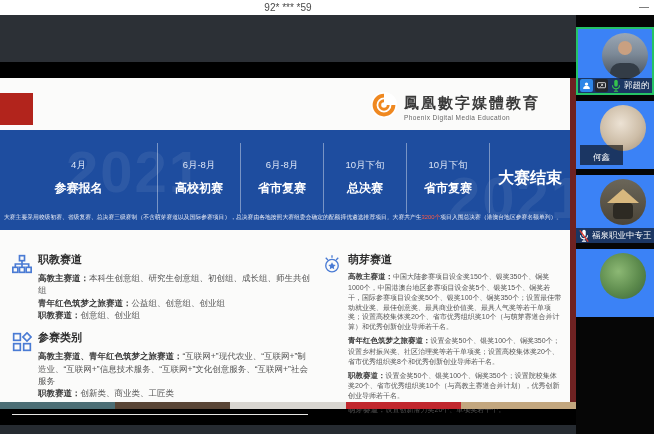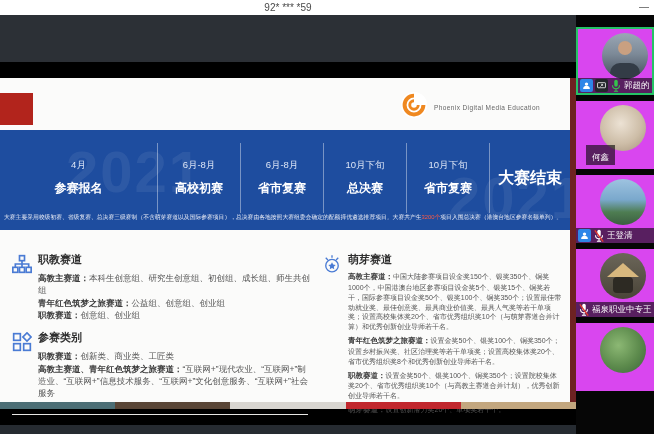--- a/index.html
+++ b/index.html
@@ -48,35 +48,35 @@
   .line { font-size:8.5px; color:#555; line-height:1.45; }
   .lead { font-weight:bold; color:#3c3c3c; }
   .left-divider { border-bottom:1px solid #e7e6e4; margin:14px 4px 0 0; }
   .para { font-size:7px; color:#555; line-height:1.42; margin-bottom:4px; }
   .para .lead { font-size:7.5px; }
 
   .stripes { position:absolute; bottom:0; left:0; width:100%; height:7px; display:flex; }
   .st1{flex:1;background:#4c6e75}.st2{flex:1;background:#5a4637}.st3{flex:1;background:#d9d6d1}.st4{flex:1;background:#c1272d}.st5{flex:1;background:#c3a77f}
 
   .sidebar { position:absolute; top:15px; left:576px; width:78px; height:419px; background:#060606; padding-top:12px; overflow:hidden; }
-  .tile { position:relative; width:78px; height:68px; margin-bottom:6px; background:#d946ef; overflow:hidden; }
+  .tile { position:relative; width:78px; height:68px; margin-bottom:6px; background:#3b82f6; overflow:hidden; }
   .tile.speaking { border:2px solid #25c366; }
   .avatar { position:absolute; top:4px; left:24px; width:46px; height:46px; border-radius:50%; overflow:hidden; }
   .av-portrait { background:linear-gradient(180deg,#9aa7b5 0%,#7d8a98 45%,#434e5a 100%); }
   .av-portrait::before { content:""; position:absolute; top:8px; left:16px; width:14px; height:14px; border-radius:50%; background:#c9a081; }
   .av-portrait::after { content:""; position:absolute; bottom:-4px; left:8px; width:30px; height:20px; border-radius:10px 10px 0 0; background:#333c46; }
   .av-cat { background:radial-gradient(circle at 45% 40%,#ece2d4 0%,#cdbda7 55%,#a3907a 100%); }
   .av-admin { background:#2f80e8; display:flex; align-items:center; justify-content:center; color:#fff; font-size:13px; }
   .av-landscape { background:linear-gradient(180deg,#9ec3e0 0%,#7aa8cc 45%,#4e7d52 72%,#3b5e40 100%); }
   .av-hat { background:linear-gradient(180deg,#6b6659 0%,#4a4438 100%); }
   .av-hat::before { content:""; position:absolute; top:10px; left:7px; width:0; height:0; border-left:16px solid transparent; border-right:16px solid transparent; border-bottom:14px solid #d8b87e; }
   .av-hat::after { content:""; position:absolute; top:24px; left:13px; width:20px; height:16px; background:#2d2a23; border-radius:4px; }
   .av-trees { background:radial-gradient(circle at 40% 40%,#8cb874 0%,#5c8a4c 55%,#39633a 100%); }
   .name-bar { position:absolute; bottom:0; left:0; right:0; height:15px; background:rgba(8,8,8,0.62); display:flex; align-items:center; gap:2px; padding:0 2px; }
-  .name-chip { position:absolute; bottom:4px; left:10px; background:rgba(8,8,8,0.62); padding:1px 6px; }
+  .name-chip { position:absolute; bottom:4px; left:4px; background:rgba(8,8,8,0.62); padding:1px 13px; }
   .p-name { font-size:8.5px; color:#fff; white-space:nowrap; overflow:hidden; }
   .badge { width:13px; height:13px; border-radius:2px; flex:none; display:flex; align-items:center; justify-content:center; }
   .badge-blue { background:#2e86e8; } .badge-orange { background:#e87a1e; } .badge-dark { background:#23262b; }
   .micbox { width:12px; height:14px; flex:none; position:relative; }
 </style>
 </head>
 <body>
 
 <div class="titlebar">
   <div class="meeting-id">92* *** *59</div>
@@ -92,20 +92,21 @@
 
     <div class="logo">
       <span>
         <svg width="28" height="28" viewBox="0 0 32 32">
           <circle cx="16" cy="16" r="15" fill="#fff"></circle>
           <path d="M16 3a13 13 0 1 0 13 13h-4.5a8.5 8.5 0 1 1-8.5-8.5z" fill="#ef8820"></path>
           <path d="M16 9.5a6.5 6.5 0 1 0 6.5 6.5h-3.3A3.2 3.2 0 1 1 16 12.8z" fill="#ef8820"></path>
         </svg>
       </span>
       <div class="logo-txt">
+        <div class="logo-cn">鳳凰數字媒體教育</div>
         <div class="logo-en">Phoenix Digital Media Education</div>
       </div>
     </div>
 
     <div class="blue-band">
       <div class="wm wm1">2021</div>
       <div class="wm wm2">2021</div>
       <div class="timeline">
         <div class="tl-first">
           <div class="tl-stage">
@@ -161,22 +162,22 @@
           <div class="sec-icon">
             <svg width="20" height="20" viewBox="0 0 24 24" fill="none" stroke="#4a7bd4" stroke-width="2">
               <rect x="2" y="2" width="8" height="8"></rect>
                 <rect x="2" y="14" width="8" height="8"></rect>
               <rect x="14" y="14" width="8" height="8"></rect>
               <rect x="14.5" y="2.5" width="7" height="7" transform="rotate(45 18 6)"></rect>
             </svg>
           </div>
           <div class="sec-body">
             <div class="sec-title">参赛类别</div>
+            <div class="line"><span class="lead">高教主赛道、青年红色筑梦之旅赛道：</span><span>“互联网+”现代农业、“互联网+”制造业、“互联网+”信息技术服务、“互联网+”文化创意服务、“互联网+”社会服务</span></div>
             <div class="line"><span class="lead">职教赛道：</span><span>创新类、商业类、工匠类</span></div>
-            <div class="line"><span class="lead">高教主赛道、青年红色筑梦之旅赛道：</span><span>“互联网+”现代农业、“互联网+”制造业、“互联网+”信息技术服务、“互联网+”文化创意服务、“互联网+”社会服务</span></div>
           </div>
         </div>
         <div class="left-divider"></div>
       </div>
 
       <div class="col-right">
         <div class="section">
           <div class="sec-icon">
             <svg width="20" height="20" viewBox="0 0 24 24" fill="none" stroke="#4a7bd4" stroke-width="1.6">
               <circle cx="12" cy="14" r="7.5"></circle>
@@ -237,41 +238,20 @@
   </div>
 
   <div class="tile">
     <div class="avatar av-cat"></div>
     <div class="name-chip">
       <span class="p-name">何鑫</span>
     </div>
   </div>
 
 
-  <div class="tile">
-    <div class="avatar av-landscape"></div>
-    <div class="name-bar">
-      <span class="badge badge-blue">
-        <svg width="9" height="9" viewBox="0 0 16 16">
-            <circle cx="8" cy="5.5" r="3" fill="#fff"></circle>
-            <path d="M2 14c0-3.3 2.7-5.5 6-5.5s6 2.2 6 5.5z" fill="#fff"></path>
-          </svg>
-      </span>
-      <span class="micbox">
-        <svg width="12" height="14" viewBox="0 0 16 20">
-            <rect x="5.5" y="1" width="5" height="10" rx="2.5" fill="#fff"></rect>
-            <path d="M3 9a5 5 0 0 0 10 0" stroke="#fff" fill="none" stroke-width="1.5"></path>
-            <line x1="8" y1="14" x2="8" y2="17" stroke="#fff" stroke-width="1.5"></line>
-            <line x1="5" y1="17.5" x2="11" y2="17.5" stroke="#fff" stroke-width="1.5"></line>
-            <line x1="2" y1="2" x2="14" y2="18" stroke="#e23b2e" stroke-width="2"></line>
-          </svg>
-      </span>
-      <span class="p-name">王登清</span>
-    </div>
-  </div>
 
   <div class="tile">
     <div class="avatar av-hat"></div>
     <div class="name-bar">
       <span class="micbox">
         <svg width="12" height="14" viewBox="0 0 16 20">
             <rect x="5.5" y="1" width="5" height="10" rx="2.5" fill="#fff"></rect>
             <path d="M3 9a5 5 0 0 0 10 0" stroke="#fff" fill="none" stroke-width="1.5"></path>
             <line x1="8" y1="14" x2="8" y2="17" stroke="#fff" stroke-width="1.5"></line>
             <line x1="5" y1="17.5" x2="11" y2="17.5" stroke="#fff" stroke-width="1.5"></line>

